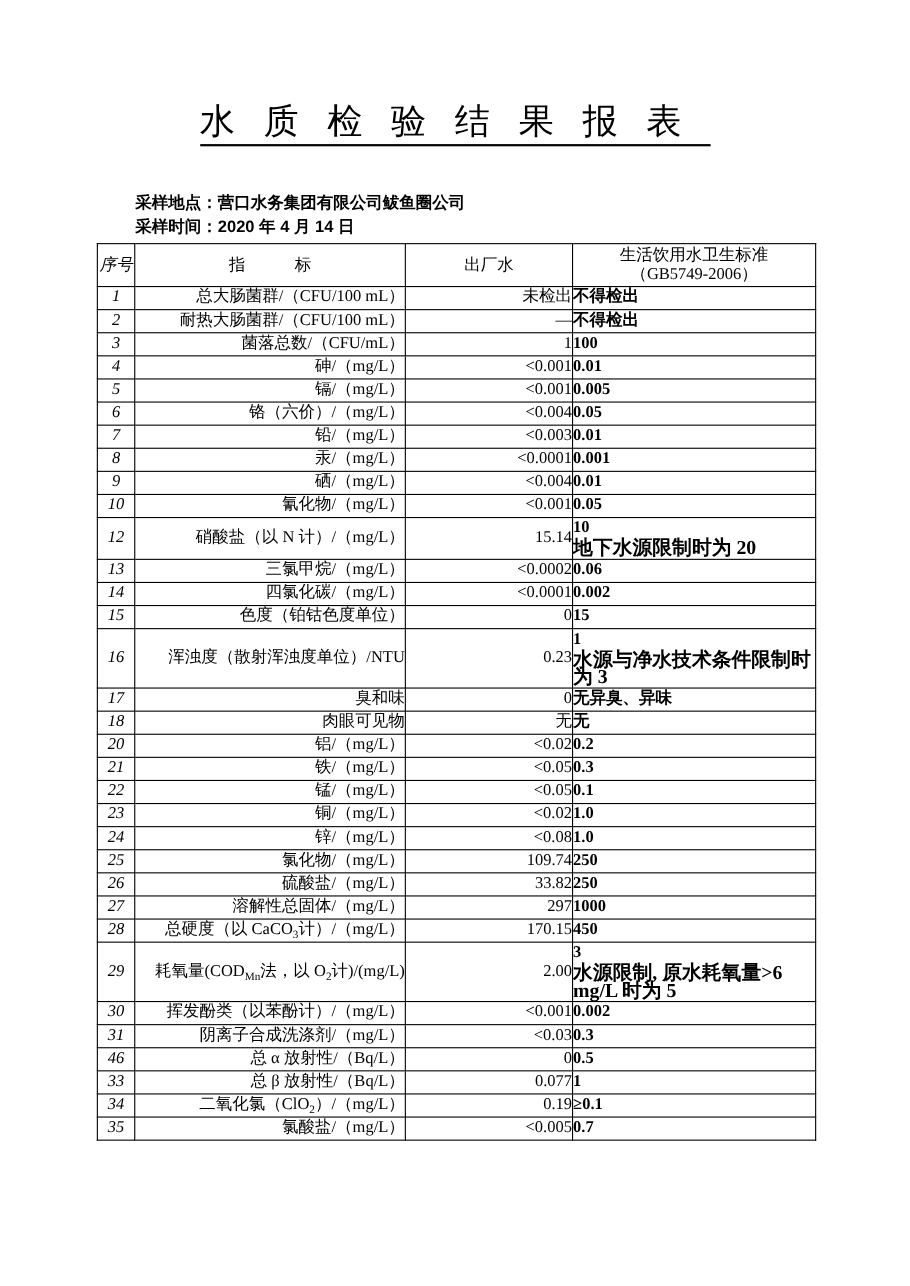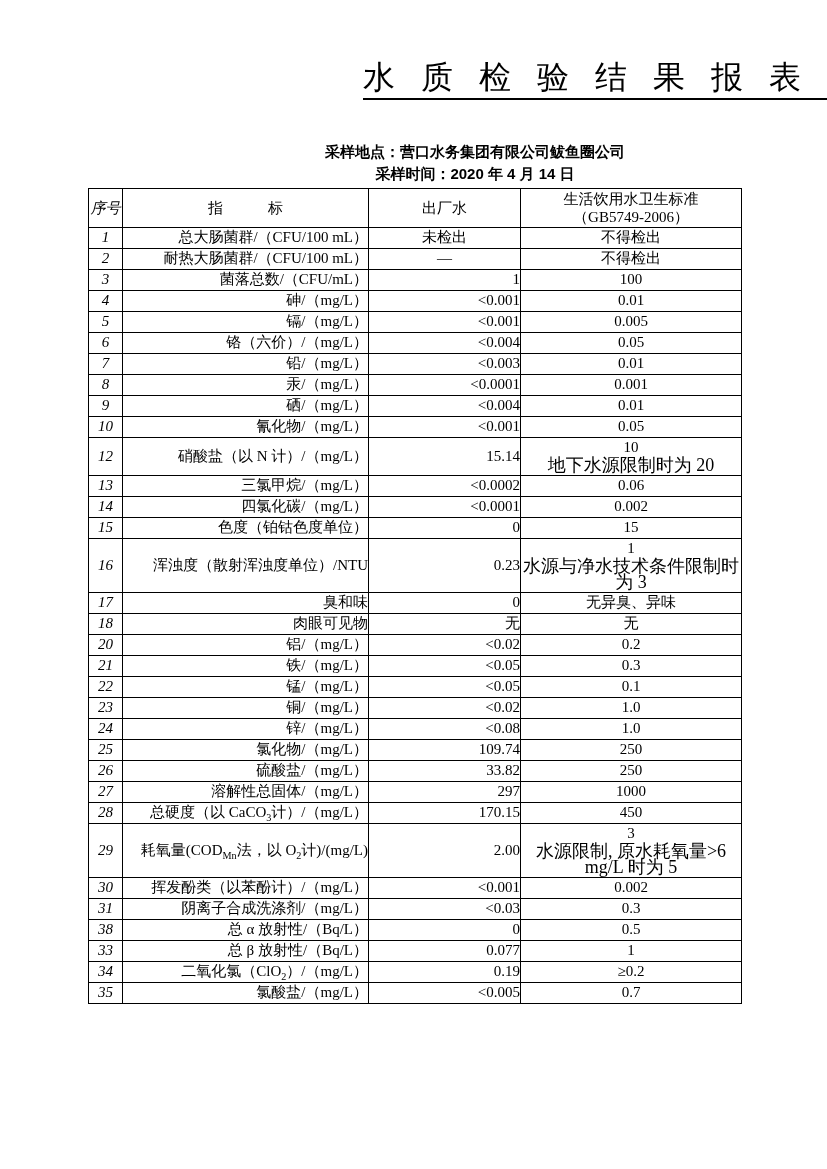--- a/index.html
+++ b/index.html
@@ -5,40 +5,39 @@
   html, body { margin: 0; padding: 0; }
   body {
     width: 827px; height: 1169px;
     background: #ffffff; color: #000000;
     font-family: "Liberation Serif", "DejaVu Serif", serif;
     overflow: hidden;
   }
   .page { width: 827px; height: 1169px; position: relative; }
 
   
-  .title-wrap { padding-top: 60px; text-align: right; }
+  .title-wrap { padding-top: 93px; text-align: center; }
   .doc-title {
     display: inline-block;
     font-size: 32px;
     line-height: 1.08;
     letter-spacing: 26px;
     white-space: nowrap;
     border-bottom: 2px solid #000;
     padding-bottom: 3px;
     font-weight: 400;
   }
 
   
   .doc-meta {
     margin: 41px 0 0 123px;
     font-family: "Liberation Sans", "DejaVu Sans", sans-serif;
     font-weight: 700;
     font-size: 15px;
     line-height: 22px;
-    text-align: center;
   }
 
   
   table.report {
     margin: 3px 0 0 88px;
     width: 653px;
     border-collapse: collapse;
     table-layout: fixed;
   }
   .report th, .report td {
@@ -55,22 +54,22 @@
     line-height: 18px;
   }
   .report tbody td {
     font-size: 15px;
     height: 21px;
     line-height: 19px;
   }
   .c-no  { text-align: center; font-style: italic; }
   .c-ind { text-align: right; padding-left: 5px; padding-right: 3px; }
   .c-val { text-align: right; padding-right: 7px; }
-  .c-val.center { text-align: center; padding-right: 0; }
-  .c-std { text-align: center; padding-right: 7px; }
+  .c-val.center { padding-right: 0; }
+  .c-std { text-align: left; padding-right: 7px; font-weight: bold; }
   .std-main { line-height: 19px; }
   .std-note { font-size: 18px; line-height: 16px; padding-bottom: 2px; }
   sub { font-size: 0.68em; line-height: 0; }
 </style>
 </head>
 <body>
 
 <div class="page">
 
   <div class="title-wrap">
@@ -356,21 +355,21 @@
         <tr>
     <td class="c-no">31</td>
     <td class="c-ind">阴离子合成洗涤剂/（mg/L）</td>
     <td class="c-val">&lt;0.03</td>
     <td class="c-std">
       <div class="std-main">0.3</div>
 
     </td>
   </tr>
         <tr>
-    <td class="c-no">38</td>
+    <td class="c-no">46</td>
     <td class="c-ind">总 α 放射性/（Bq/L）</td>
     <td class="c-val">0</td>
     <td class="c-std">
       <div class="std-main">0.5</div>
 
     </td>
   </tr>
         <tr>
     <td class="c-no">33</td>
     <td class="c-ind">总 β 放射性/（Bq/L）</td>
@@ -378,21 +377,21 @@
     <td class="c-std">
       <div class="std-main">1</div>
 
     </td>
   </tr>
         <tr>
     <td class="c-no">34</td>
     <td class="c-ind">二氧化氯（ClO<sub>2</sub>）/（mg/L）</td>
     <td class="c-val">0.19</td>
     <td class="c-std">
-      <div class="std-main">≥0.2</div>
+      <div class="std-main">≥0.1</div>
 
     </td>
   </tr>
         <tr>
     <td class="c-no">35</td>
     <td class="c-ind">氯酸盐/（mg/L）</td>
     <td class="c-val">&lt;0.005</td>
     <td class="c-std">
       <div class="std-main">0.7</div>
 

